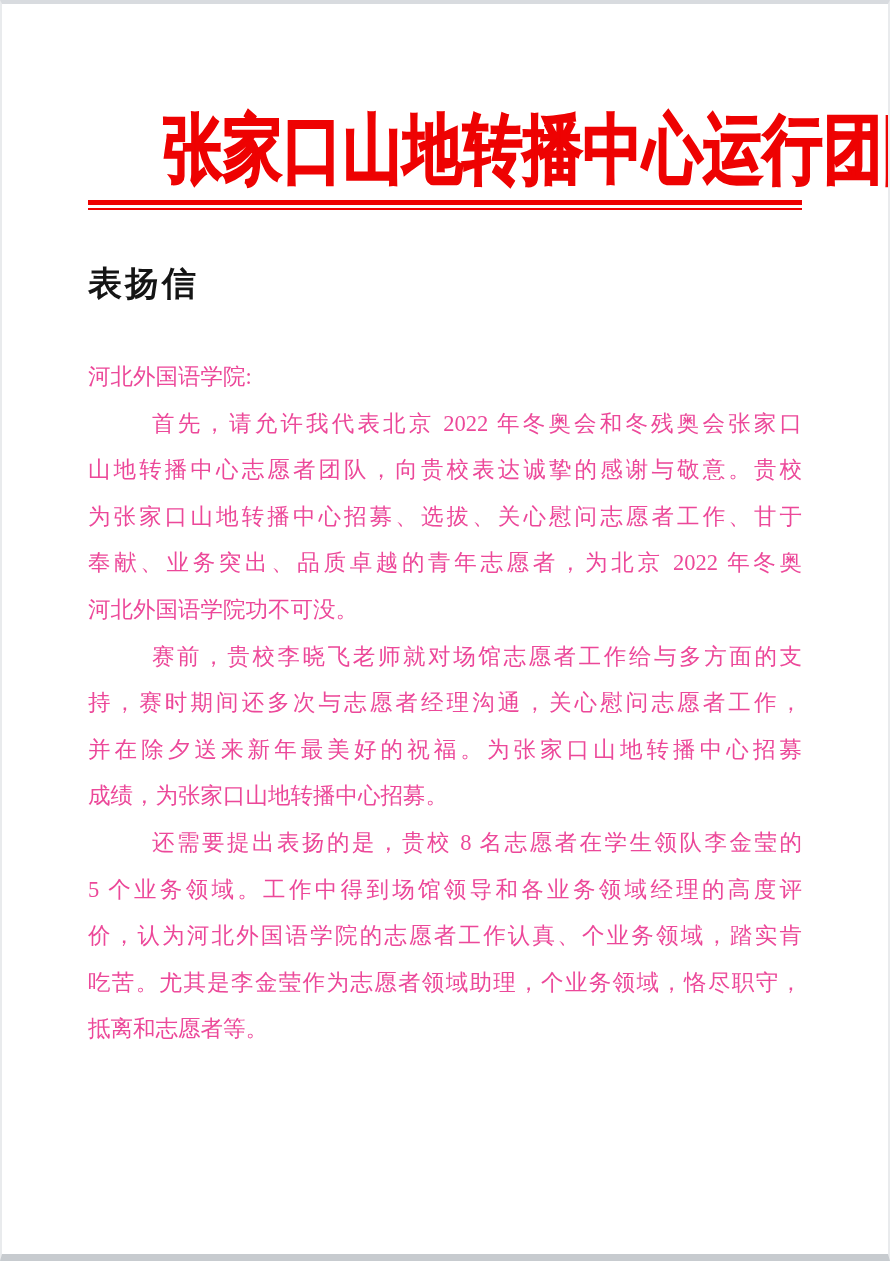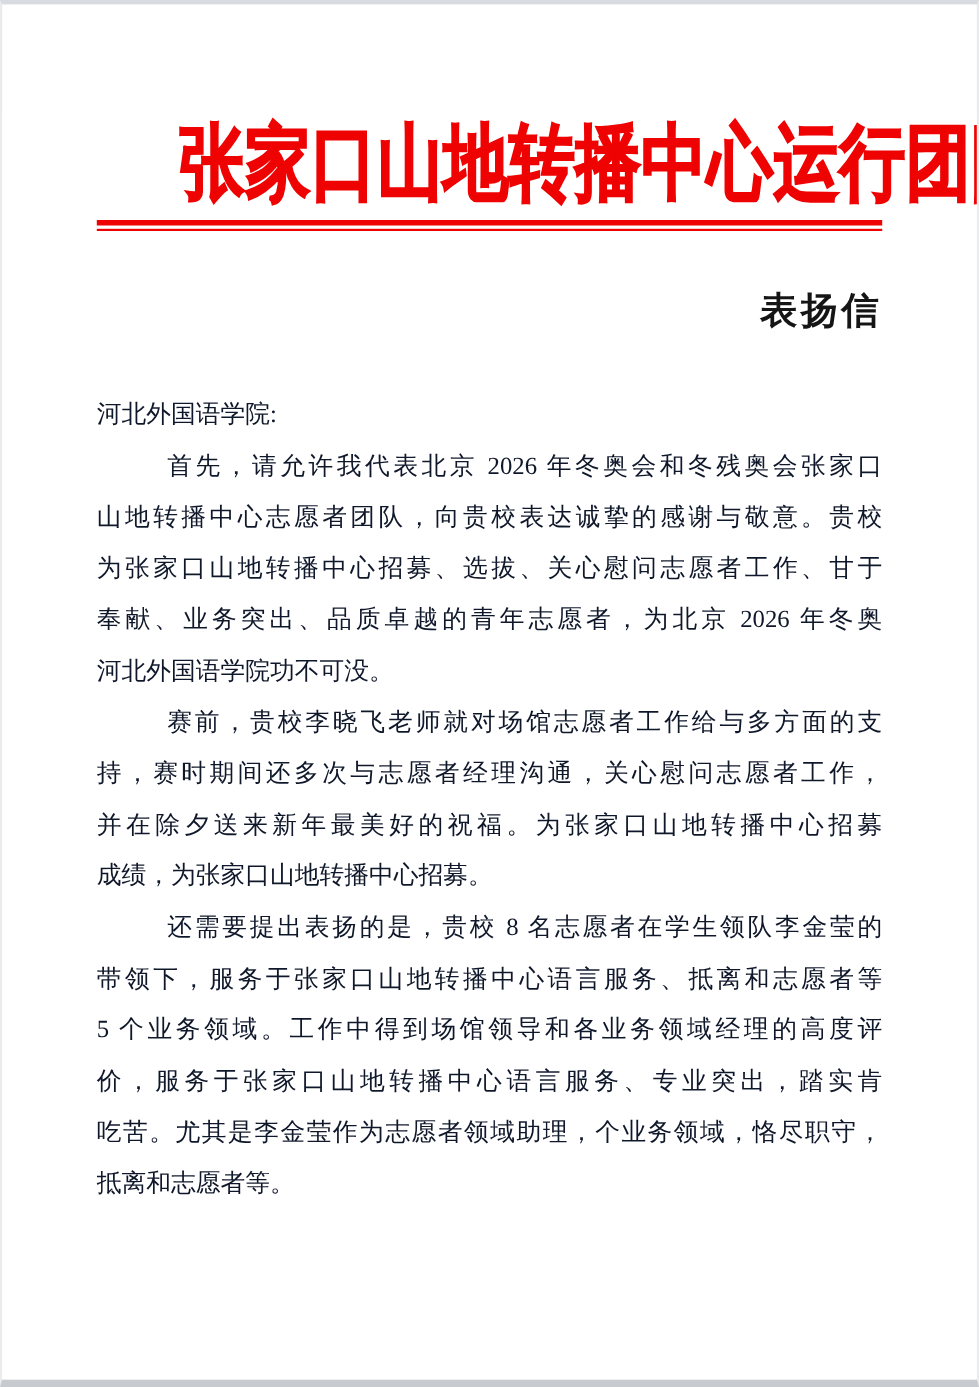--- a/index.html
+++ b/index.html
@@ -32,32 +32,32 @@
     transform:scaleX(0.79);
     transform-origin:center;
     -webkit-text-stroke:2px #ee0202;
   }
   .rule { background:#ee0202; }
   .title-rules { margin-top:6px; }
   .title-rules .thick { height:5px; }
   .title-rules .thin  { height:2px; margin-top:3px; }
   .letter-heading {
     margin-top:52px;
-    text-align:right;
+    text-align:left;
     font-size:34px;
     font-weight:700;
     color:#151515;
     letter-spacing:3px;
     line-height:44px;
   }
   .letter-body {
     margin-top:48px;
     font-size:22.5px;
     line-height:46.6px;
-    color:#0f172a;
+    color:#ec4899;
   }
   .line { white-space:normal; }
   .line.fill { text-align:justify; text-align-last:justify; }
   .line.indent { text-indent:64px; }
 </style>
 </head>
 <body>
 
 <div class="frame">
   <div class="page">
@@ -66,31 +66,30 @@
 
     <div class="title-rules">
       <div class="rule thick"></div>
       <div class="rule thin"></div>
     </div>
 
     <h1 class="letter-heading">表扬信</h1>
 
     <div class="letter-body">
         <div class="line">河北外国语学院:</div>
-        <div class="line indent fill">首先，请允许我代表北京 2026 年冬奥会和冬残奥会张家口</div>
+        <div class="line indent fill">首先，请允许我代表北京 2022 年冬奥会和冬残奥会张家口</div>
         <div class="line fill">山地转播中心志愿者团队，向贵校表达诚挚的感谢与敬意。贵校</div>
         <div class="line fill">为张家口山地转播中心招募、选拔、关心慰问志愿者工作、甘于</div>
-        <div class="line fill">奉献、业务突出、品质卓越的青年志愿者，为北京 2026 年冬奥</div>
+        <div class="line fill">奉献、业务突出、品质卓越的青年志愿者，为北京 2022 年冬奥</div>
         <div class="line">河北外国语学院功不可没。</div>
         <div class="line indent fill">赛前，贵校李晓飞老师就对场馆志愿者工作给与多方面的支</div>
         <div class="line fill">持，赛时期间还多次与志愿者经理沟通，关心慰问志愿者工作，</div>
         <div class="line fill">并在除夕送来新年最美好的祝福。为张家口山地转播中心招募</div>
         <div class="line">成绩，为张家口山地转播中心招募。</div>
         <div class="line indent fill">还需要提出表扬的是，贵校 8 名志愿者在学生领队李金莹的</div>
-        <div class="line fill">带领下，服务于张家口山地转播中心语言服务、抵离和志愿者等</div>
         <div class="line fill">5 个业务领域。工作中得到场馆领导和各业务领域经理的高度评</div>
-        <div class="line fill">价，服务于张家口山地转播中心语言服务、专业突出，踏实肯</div>
+        <div class="line fill">价，认为河北外国语学院的志愿者工作认真、个业务领域，踏实肯</div>
         <div class="line fill">吃苦。尤其是李金莹作为志愿者领域助理，个业务领域，恪尽职守，</div>
         <div class="line">抵离和志愿者等。</div>
       </div>
 
   </div>
 </div>
 
 </body></html>

